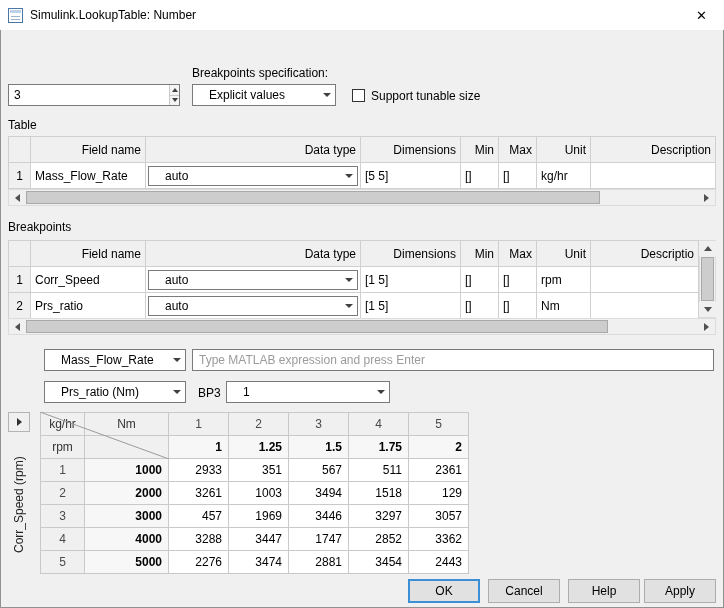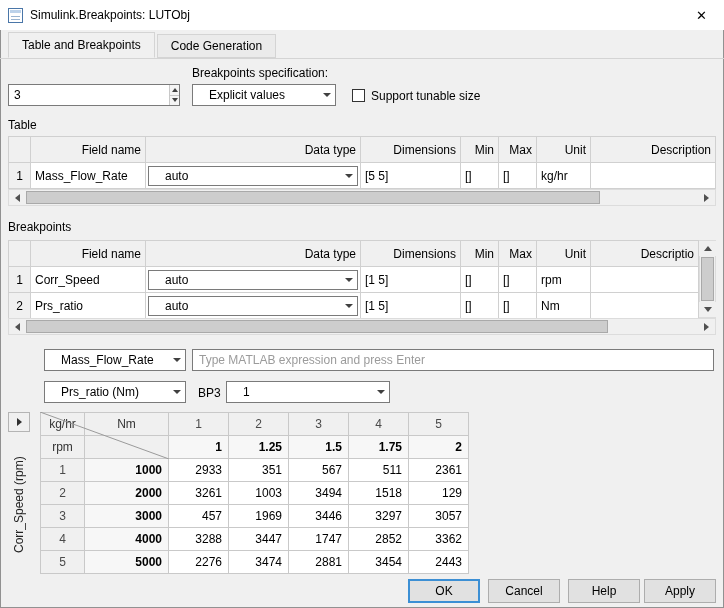--- a/index.html
+++ b/index.html
@@ -80,28 +80,24 @@
   .btn { position:absolute; width:72px; height:24px; background:#e1e1e1; border:1px solid #adadad; display:flex; align-items:center; justify-content:center; font-size:12px; cursor:default; }
   .btn.focused { border:2px solid #3c8fd4; }
 </style>
 </head>
 <body>
 
 <div class="window">
 
   <div class="titlebar">
     <span class="app-icon"></span>
-    <span class="title-text">Simulink.Breakpoints: LUTObj</span>
+    <span class="title-text">Simulink.LookupTable: Number</span>
     <span class="close-btn">✕</span>
   </div>
 
-  <div class="tabstrip">
-    <div class="tab active">Table and Breakpoints</div>
-    <div class="tab">Code Generation</div>
-  </div>
 
   <div class="lbl" style="left:192px; top:66px;">Breakpoints specification:</div>
 
   <div class="spinner" style="left:8px; top:84px; width:172px;">
     <input value="3" style="">
     <span class="spin-btns">
       <span class="spin-btn spin-up"></span>
       <span class="spin-btn spin-down"></span>
     </span>
   </div>

